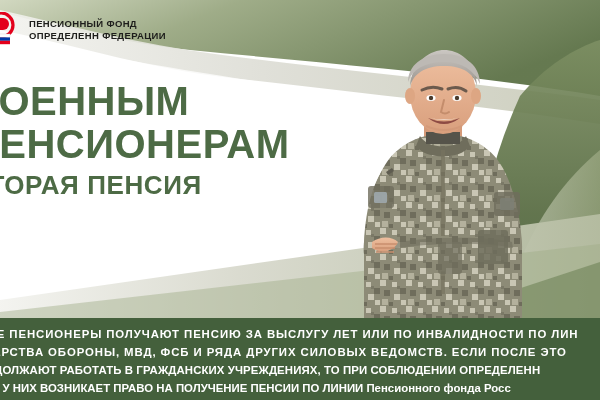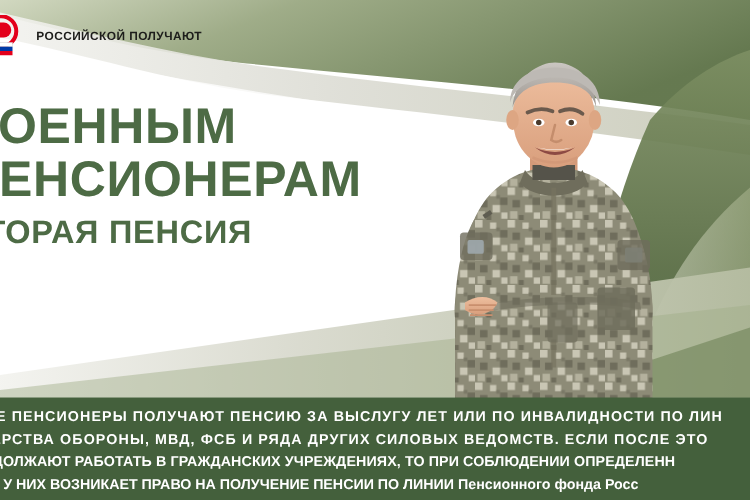--- a/index.html
+++ b/index.html
@@ -129,21 +129,22 @@
     <div class="logo-mark">
       <svg viewBox="0 0 36 36" width="36" height="36">
         <circle cx="15" cy="13" r="12" fill="none" stroke="#e3001b" stroke-width="3.2"></circle>
         <path d="M10,6 h7 a6,6 0 0 1 0,12 h-7 z" fill="#e3001b"></path>
         <rect x="8" y="22" width="16" height="3.4" fill="#ffffff" stroke="#cfcfcf" stroke-width="0.4"></rect>
         <rect x="8" y="25.4" width="16" height="3.4" fill="#0039a6"></rect>
         <rect x="8" y="28.8" width="16" height="3.4" fill="#e3001b"></rect>
       </svg>
     </div>
     <div class="logo-text">
-      <span>РОССИЙСКОЙ ПОЛУЧАЮТ</span>
+      <span>ПЕНСИОННЫЙ ФОНД</span>
+      <span>ОПРЕДЕЛЕНН ФЕДЕРАЦИИ</span>
     </div>
   </div>
 
   <div class="headline">
     <div class="l1">ВОЕННЫМ</div>
     <div class="l2">ПЕНСИОНЕРАМ</div>
     <div class="l3">ВТОРАЯ ПЕНСИЯ</div>
   </div>
 
   <div class="person">

